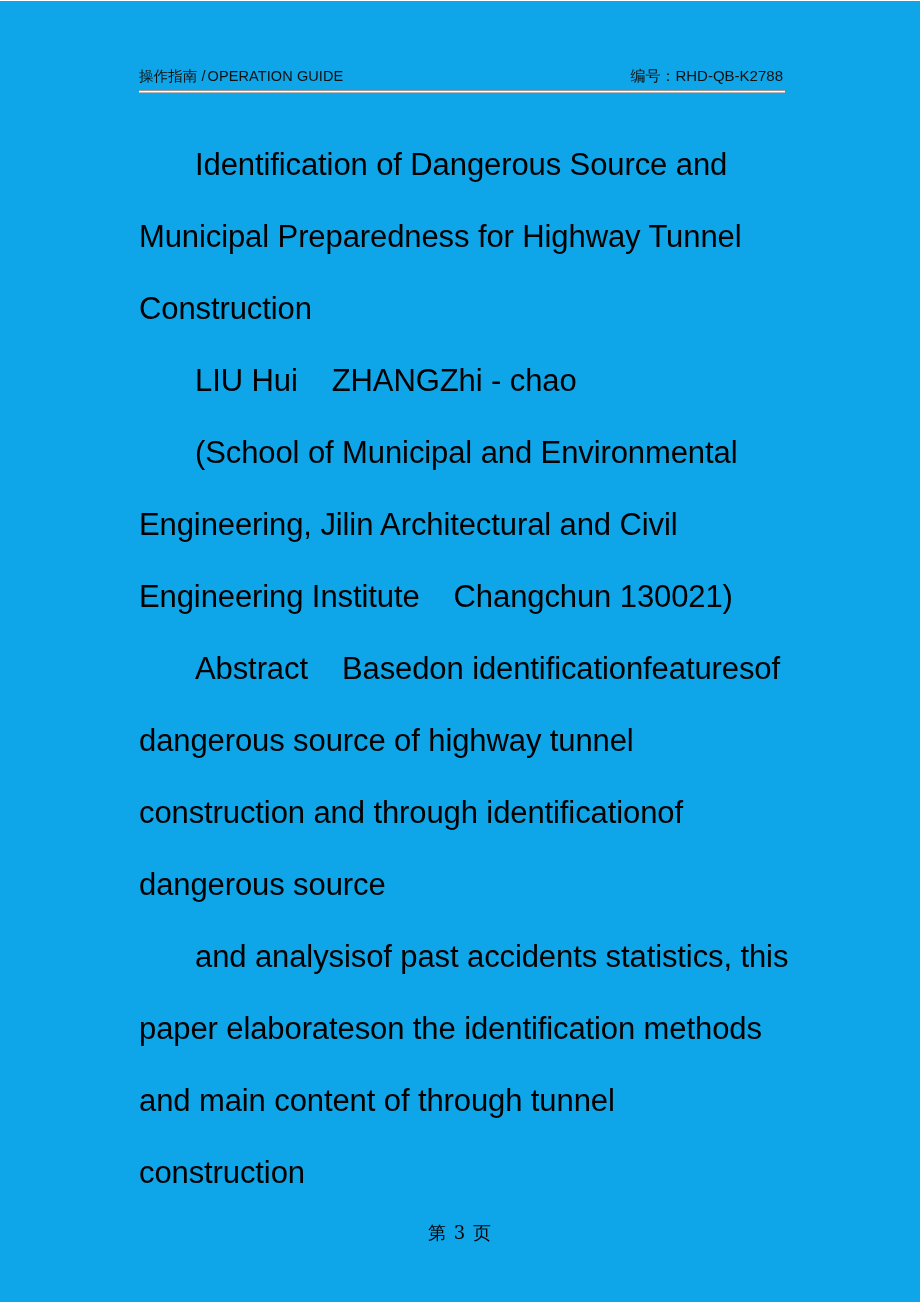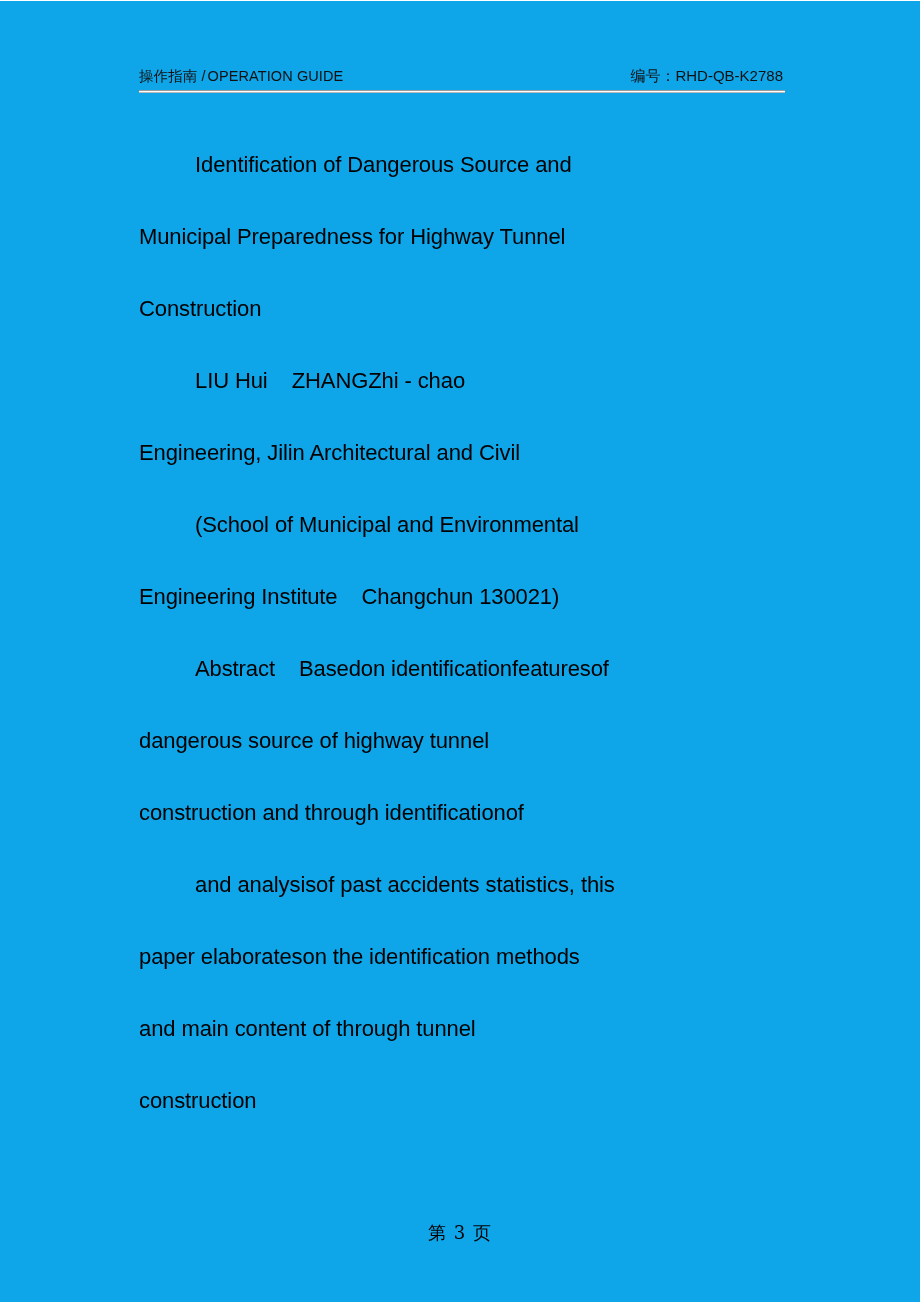--- a/index.html
+++ b/index.html
@@ -67,21 +67,21 @@
   }
 
   
   .content {
     position: absolute;
     left: 139px;
     top: 128px;
     width: 660px;
   }
   .line {
-    font-size: 22px;
+    font-size: 31px;
     line-height: 72px;
     height: 72px;
     white-space: pre;
     color: #000000;
     letter-spacing: -0.1px;
   }
   .line.indent {
     text-indent: 56px;
   }
 
@@ -110,26 +110,27 @@
     <div class="header-left"><span class="cjk">操作指南</span><span class="sep">/</span><span>OPERATION GUIDE</span></div>
     <div class="header-right"><span class="cjk">编号：</span><span>RHD-QB-K2788</span></div>
   </div>
   <div class="header-rule"></div>
 
   <div class="content">
     <div class="line indent">Identification of Dangerous Source and</div>
     <div class="line">Municipal Preparedness for Highway Tunnel</div>
     <div class="line">Construction</div>
     <div class="line indent">LIU Hui    ZHANGZhi - chao</div>
+    <div class="line indent">(School of Municipal and Environmental</div>
     <div class="line">Engineering, Jilin Architectural and Civil</div>
-    <div class="line indent">(School of Municipal and Environmental</div>
     <div class="line">Engineering Institute    Changchun 130021)</div>
     <div class="line indent">Abstract    Basedon identificationfeaturesof</div>
     <div class="line">dangerous source of highway tunnel</div>
     <div class="line">construction and through identificationof</div>
+    <div class="line">dangerous source</div>
     <div class="line indent">and analysisof past accidents statistics, this</div>
     <div class="line">paper elaborateson the identification methods</div>
     <div class="line">and main content of through tunnel</div>
     <div class="line">construction</div>
   </div>
 
   <div class="footer">
     <span class="footer-text">第 3 页</span>
   </div>
 

